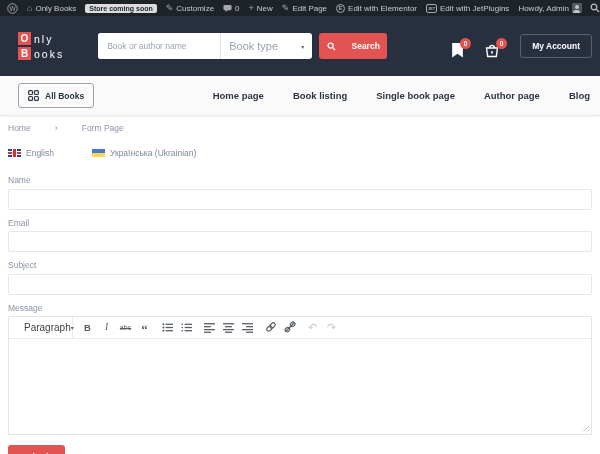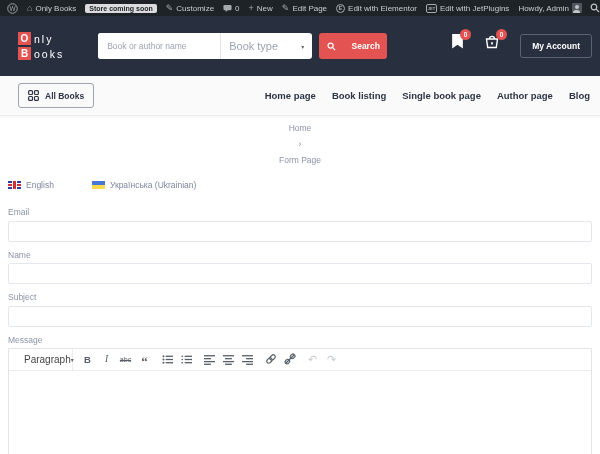--- a/index.html
+++ b/index.html
@@ -41,43 +41,43 @@
                   color:#333; font-family:"Liberation Sans", sans-serif; }
   .search-input::placeholder { color:#9aa3b2; }
   .type-select { width:92px; display:flex; align-items:center; justify-content:space-between;
                  padding:0 8px; border-left:1px solid #e3e3e3; cursor:pointer; }
   .type-label { font-size:11px; color:#9aa3b2; }
   .type-caret { font-size:6px; color:#666; }
   .search-btn { margin-left:7px; height:26px; width:68px; background:#e25351; border:none;
                 border-radius:3px; color:#fff; font-weight:bold; font-size:8.5px; cursor:pointer;
                 display:flex; align-items:center; justify-content:center; gap:16px;
                 font-family:"Liberation Sans", sans-serif; }
-  .hdr-actions { margin-left:auto; display:flex; align-items:flex-start; gap:20px; }
+  .hdr-actions { margin-left:auto; display:flex; align-items:flex-end; gap:20px; }
   .icon-btn { position:relative; cursor:pointer; display:inline-flex; }
   .count-badge { position:absolute; top:-5px; right:-7px; background:#e25351; color:#fff;
                  width:11px; height:11px; border-radius:50%; font-size:6.5px; font-weight:bold;
                  display:flex; align-items:center; justify-content:center; }
   .account-btn { border:1px solid #5a6372; border-radius:3px; background:transparent; color:#fff;
                  font-size:8.5px; font-weight:bold; padding:6px 11px; cursor:pointer;
                  font-family:"Liberation Sans", sans-serif; }
 
   
   .navbar { height:40px; background:#fafafa; border-bottom:1px solid #ececec;
             box-shadow:0 1px 2px rgba(0,0,0,0.05); display:flex; align-items:center;
             padding:0 10px 0 18px; }
   .allbooks-btn { display:flex; align-items:center; gap:6px; border:1px solid #59627290;
                   border-radius:3px; background:transparent; padding:6px 9px; cursor:pointer;
                   font-family:"Liberation Sans", sans-serif; }
   .allbooks-label { font-size:8.5px; font-weight:bold; color:#2c3545; }
-  .menu { margin-left:auto; display:flex; align-items:center; gap:16px; }
+  .menu { margin-left:auto; display:flex; align-items:center; gap:29px; }
   .menu-item { font-size:9.5px; font-weight:bold; color:#2c3545; cursor:pointer; white-space:nowrap; }
 
   
   .content { padding:7px 8px 0; }
-  .breadcrumb { display:flex; align-items:center; gap:6px; font-size:8.5px; color:#8b93a7;flex-direction:column; }
+  .breadcrumb { display:flex; align-items:center; gap:24px; font-size:8.5px; color:#8b93a7; }
   .crumb { cursor:pointer; }
   .crumb-sep { font-size:9px; color:#8b93a7; }
   .langs { margin-top:15px; display:flex; align-items:center; gap:38px; }
   .lang { display:flex; align-items:center; gap:5px; font-size:8.5px; color:#7c87a0; cursor:pointer; }
   .flag { width:13px; height:8px; display:inline-block; position:relative; overflow:hidden; }
   .flag-uk { background:#2b3f9e; }
   .flag-uk::before { content:""; position:absolute; left:0; top:3px; width:13px; height:2.4px; background:#d02f36; box-shadow:0 -1px 0 #fff, 0 1px 0 #fff; }
   .flag-uk::after { content:""; position:absolute; left:5.3px; top:0; width:2.4px; height:8px; background:#d02f36; box-shadow:-1px 0 0 #fff, 1px 0 0 #fff; }
   .flag-ua { background:linear-gradient(#4a76d8 0 50%, #ffd94d 50% 100%); }
 
@@ -248,25 +248,25 @@
       <span>English</span>
     </span>
     <span class="lang">
       <span class="flag flag-ua"></span>
       <span>Українська (Ukrainian)</span>
     </span>
   </div>
 
   <form class="cform">
     <div class="field">
+      <label class="field-label">Name</label>
+      <input class="text-input" type="text" style="">
+    </div>
+    <div class="field">
       <label class="field-label">Email</label>
-      <input class="text-input" type="text" style="">
-    </div>
-    <div class="field">
-      <label class="field-label">Name</label>
       <input class="text-input" type="text" style="">
     </div>
     <div class="field">
       <label class="field-label">Subject</label>
       <input class="text-input" type="text" style="">
     </div>
 
     <div class="field">
       <label class="field-label">Message</label>
       <div class="editor">

